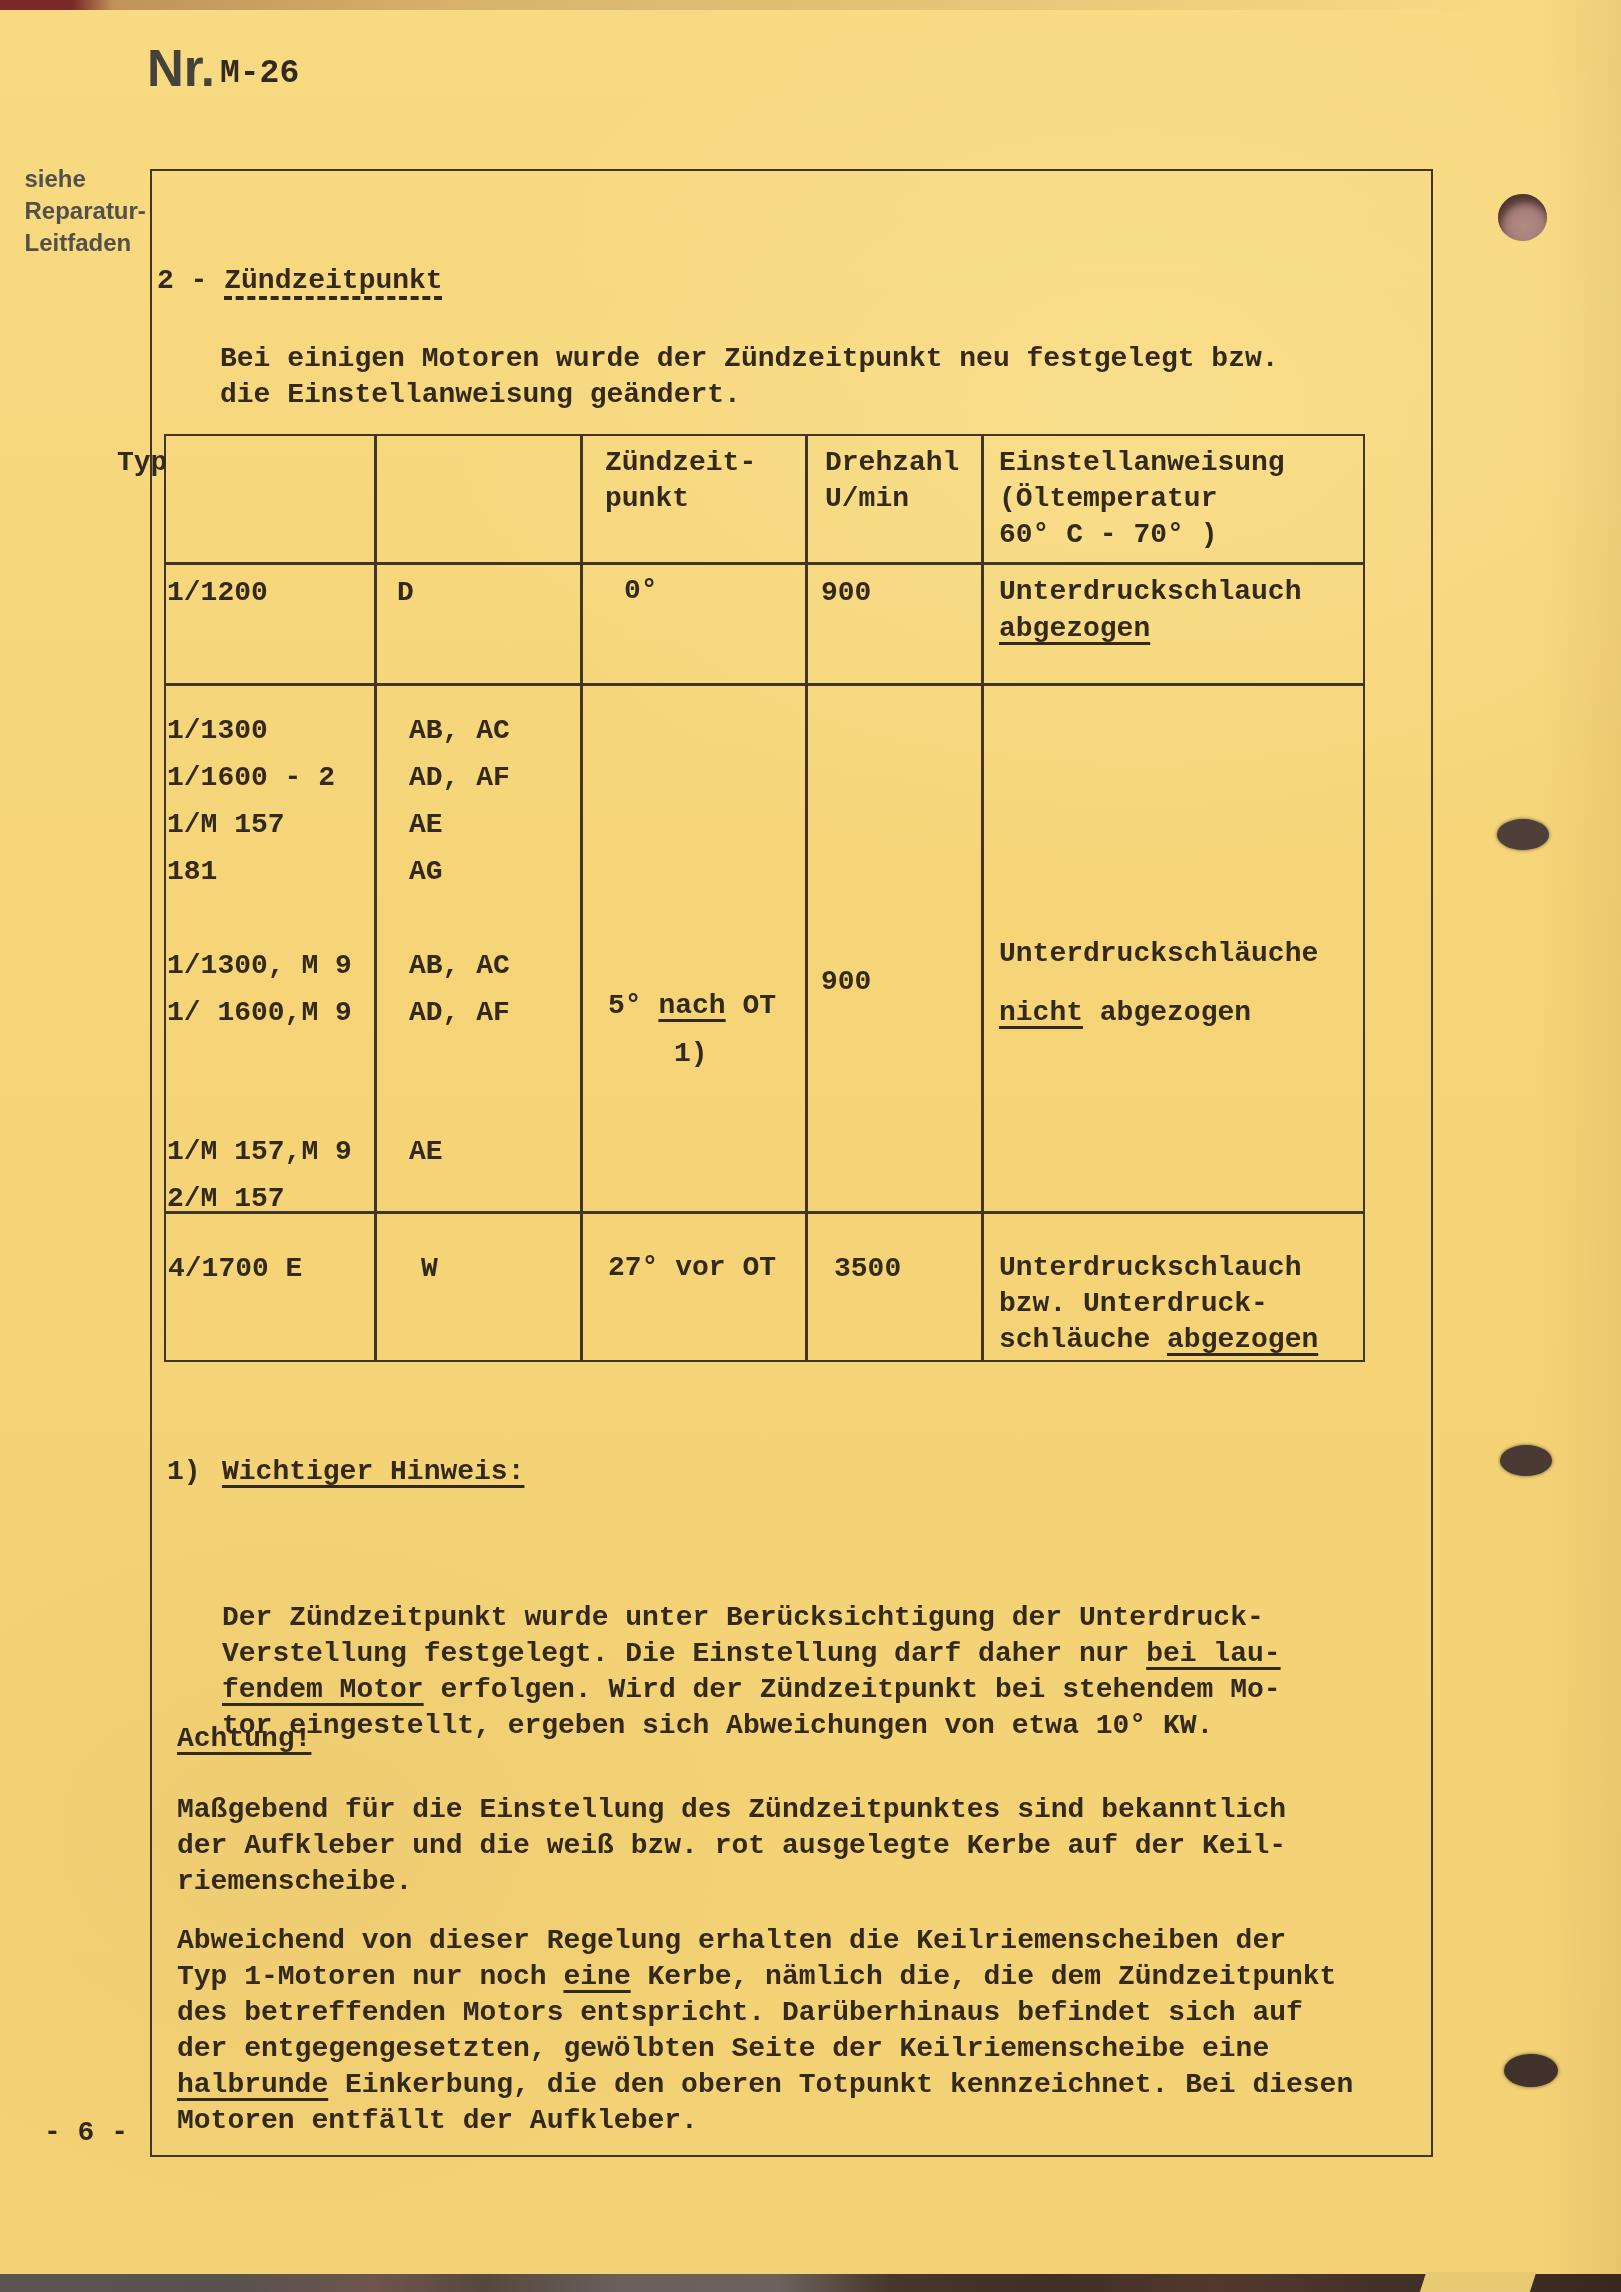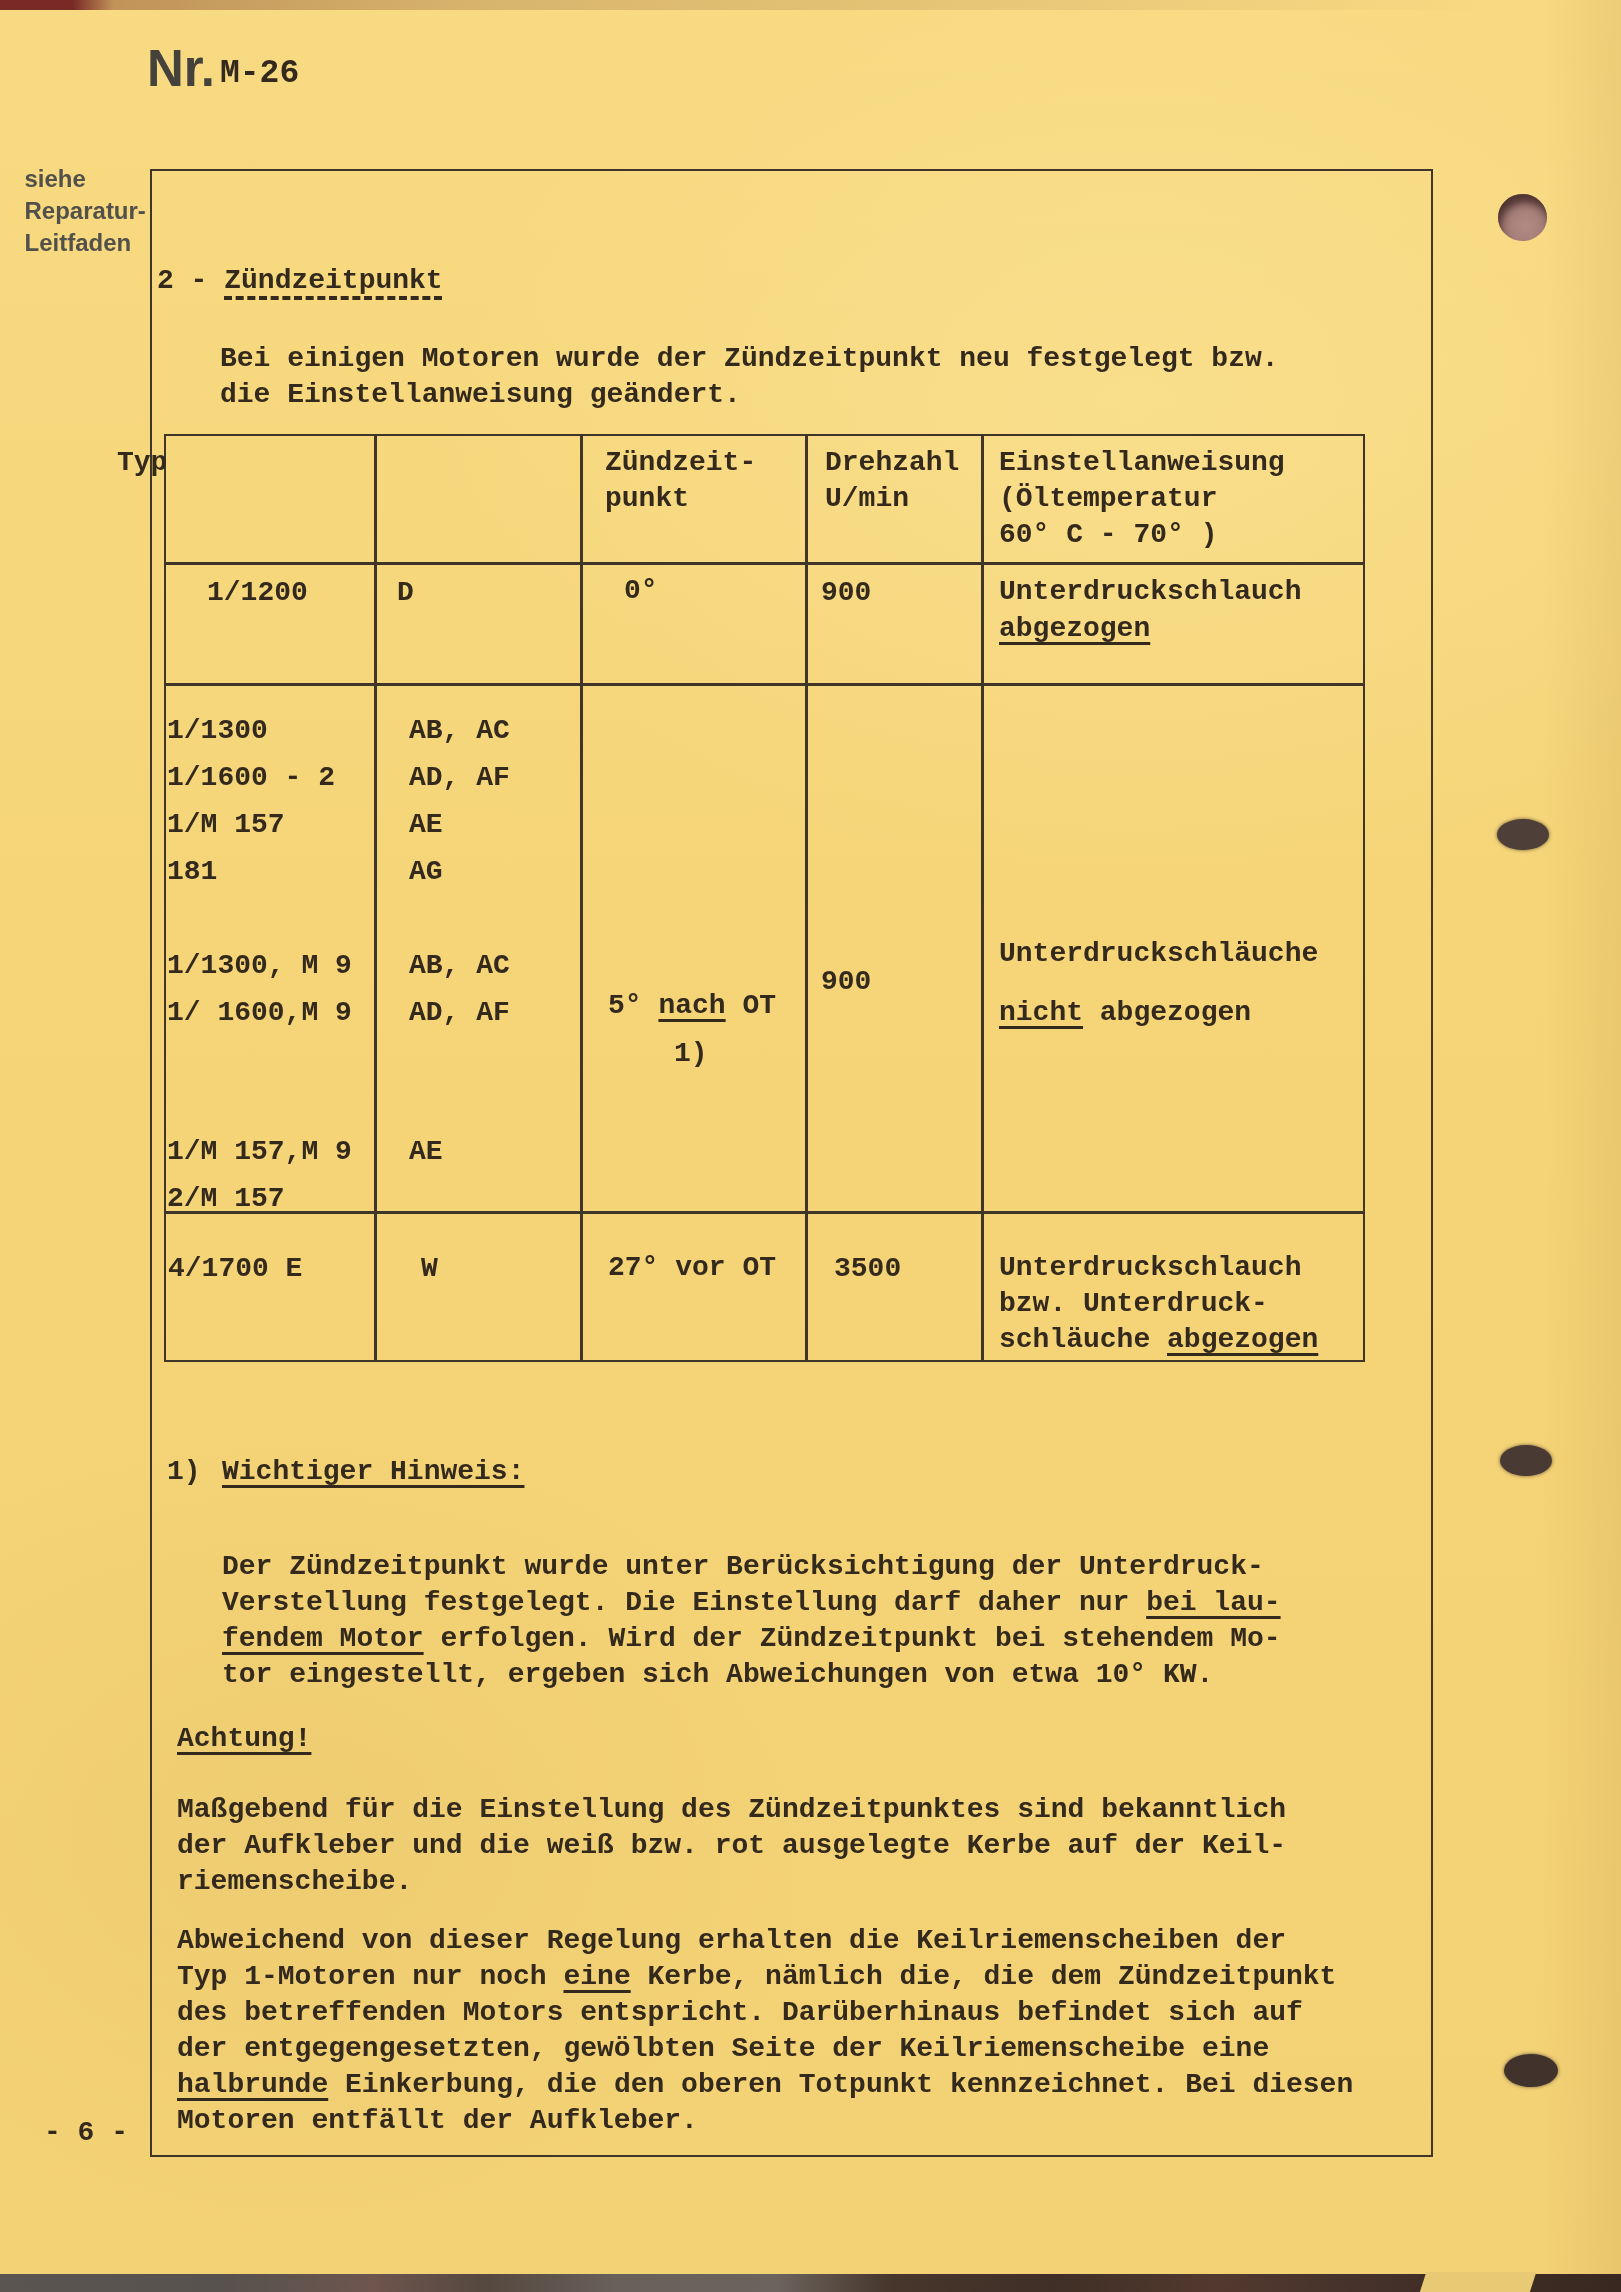--- a/index.html
+++ b/index.html
@@ -54,21 +54,21 @@
   .vline{position:absolute;top:0;bottom:0;width:2.9px;background:var(--border);}
   .hline{position:absolute;left:0;right:0;height:2.9px;background:var(--border);}
   .v1{left:208px;} .v2{left:414px;} .v3{left:639px;} .v4{left:815px;}
   .h1{top:126px;} .h2{top:247px;} .h3{top:775px;}
   .cell{position:absolute;font-weight:700;font-size:28px;line-height:36px;color:var(--ink);white-space:pre-line;}
   .lh48{line-height:47px;}
   .lh38{line-height:37px;}
   
   .note-marker{left:167px;top:1454px;}
   .note-title{left:222px;top:1454px;}
-  .note-body{left:222px;top:1549px;}
+  .note-body{left:222px;top:1600px;}
   .warn-title{left:177px;top:1721px;}
   .warn-p1{left:177px;top:1792px;}
   .warn-p2{left:177px;top:1923px;}
   .page-number{left:44px;top:2115px;}
 </style>
 </head>
 <body>
 
 <div class="page">
 
@@ -98,21 +98,21 @@
 
     <div class="cell" style="left:-49px;top:8.8px;">Typ</div>
     <div class="cell" style="left:439px;top:8.8px;">Zündzeit-
 punkt</div>
     <div class="cell" style="left:659px;top:8.8px;">Drehzahl
 U/min</div>
     <div class="cell" style="left:833px;top:8.8px;">Einstellanweisung
 (Öltemperatur
 60° C - 70° )</div>
 
-    <div class="cell" style="left:1px;top:139px;padding-left:40px;">1/1200</div>
+    <div class="cell" style="left:1px;top:139px;">1/1200</div>
     <div class="cell" style="left:231px;top:139px;">D</div>
     <div class="cell" style="left:458px;top:137px;">0°</div>
     <div class="cell" style="left:655px;top:139px;">900</div>
     <div class="cell lh38" style="left:833px;top:137px;"><span>Unterdruckschlauch
 </span><span class="u">abgezogen</span></div>
 
     <div class="cell lh48" style="left:1px;top:271px;">1/1300
 1/1600 - 2
 1/M 157
 181</div>

